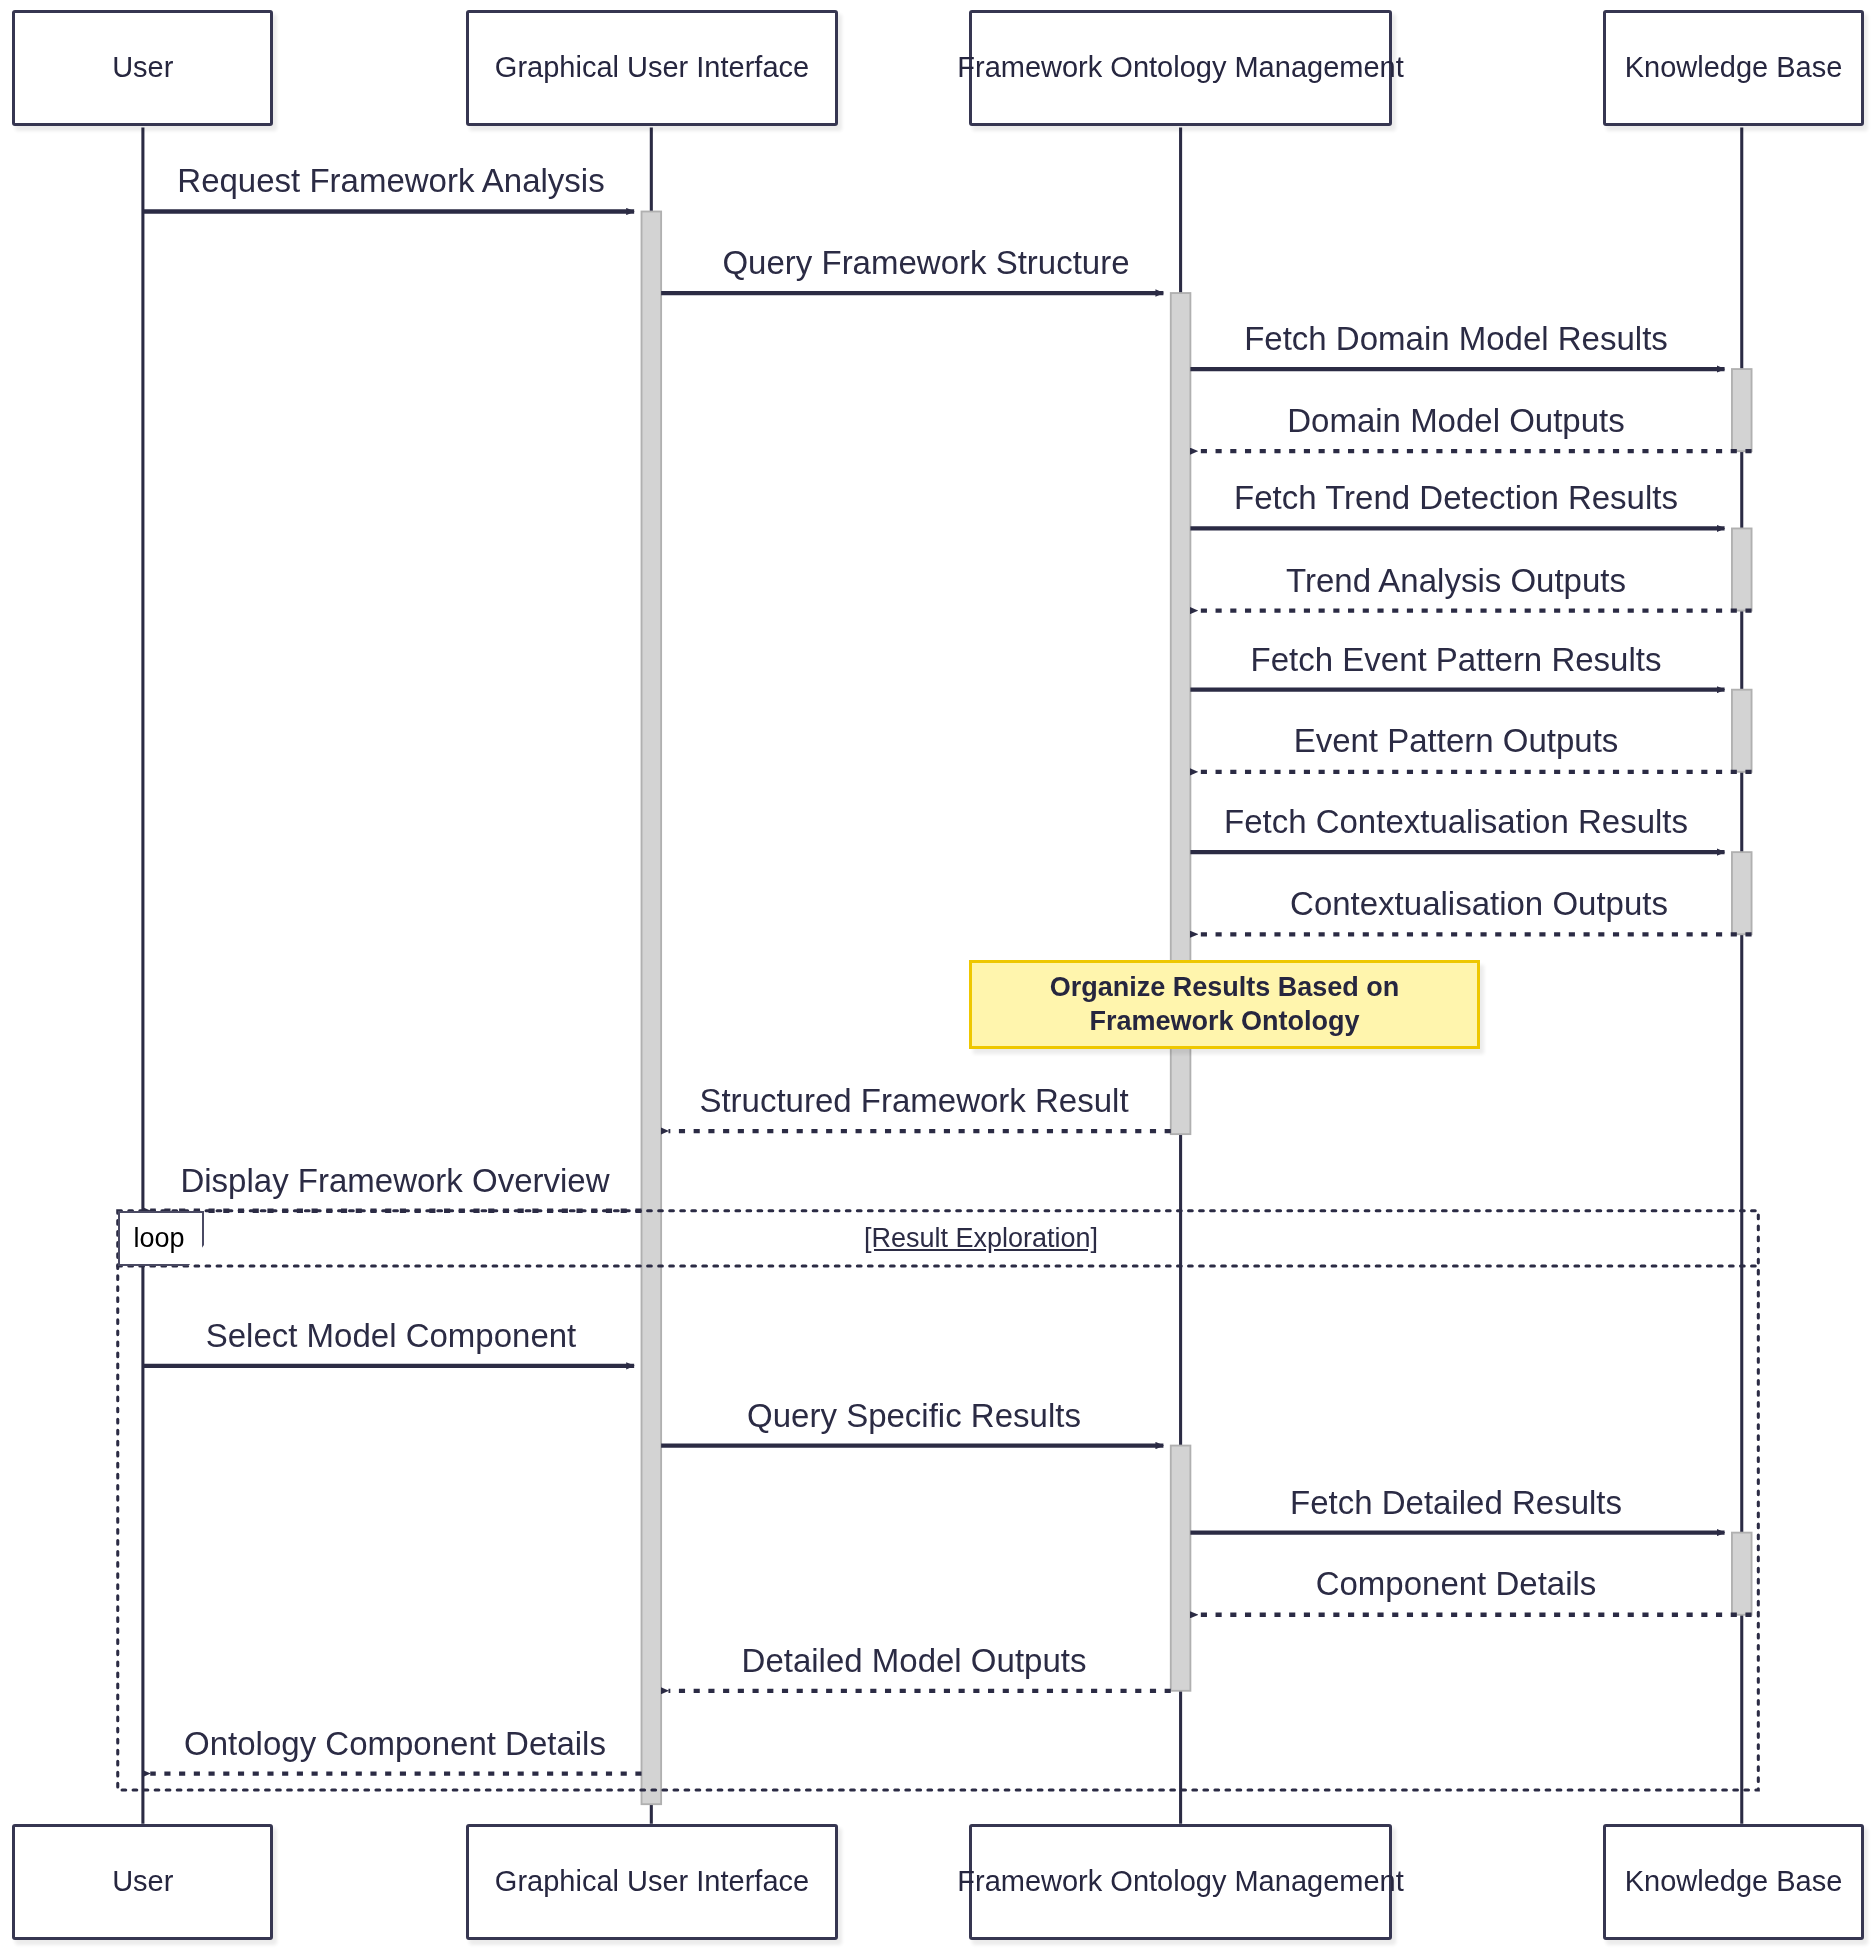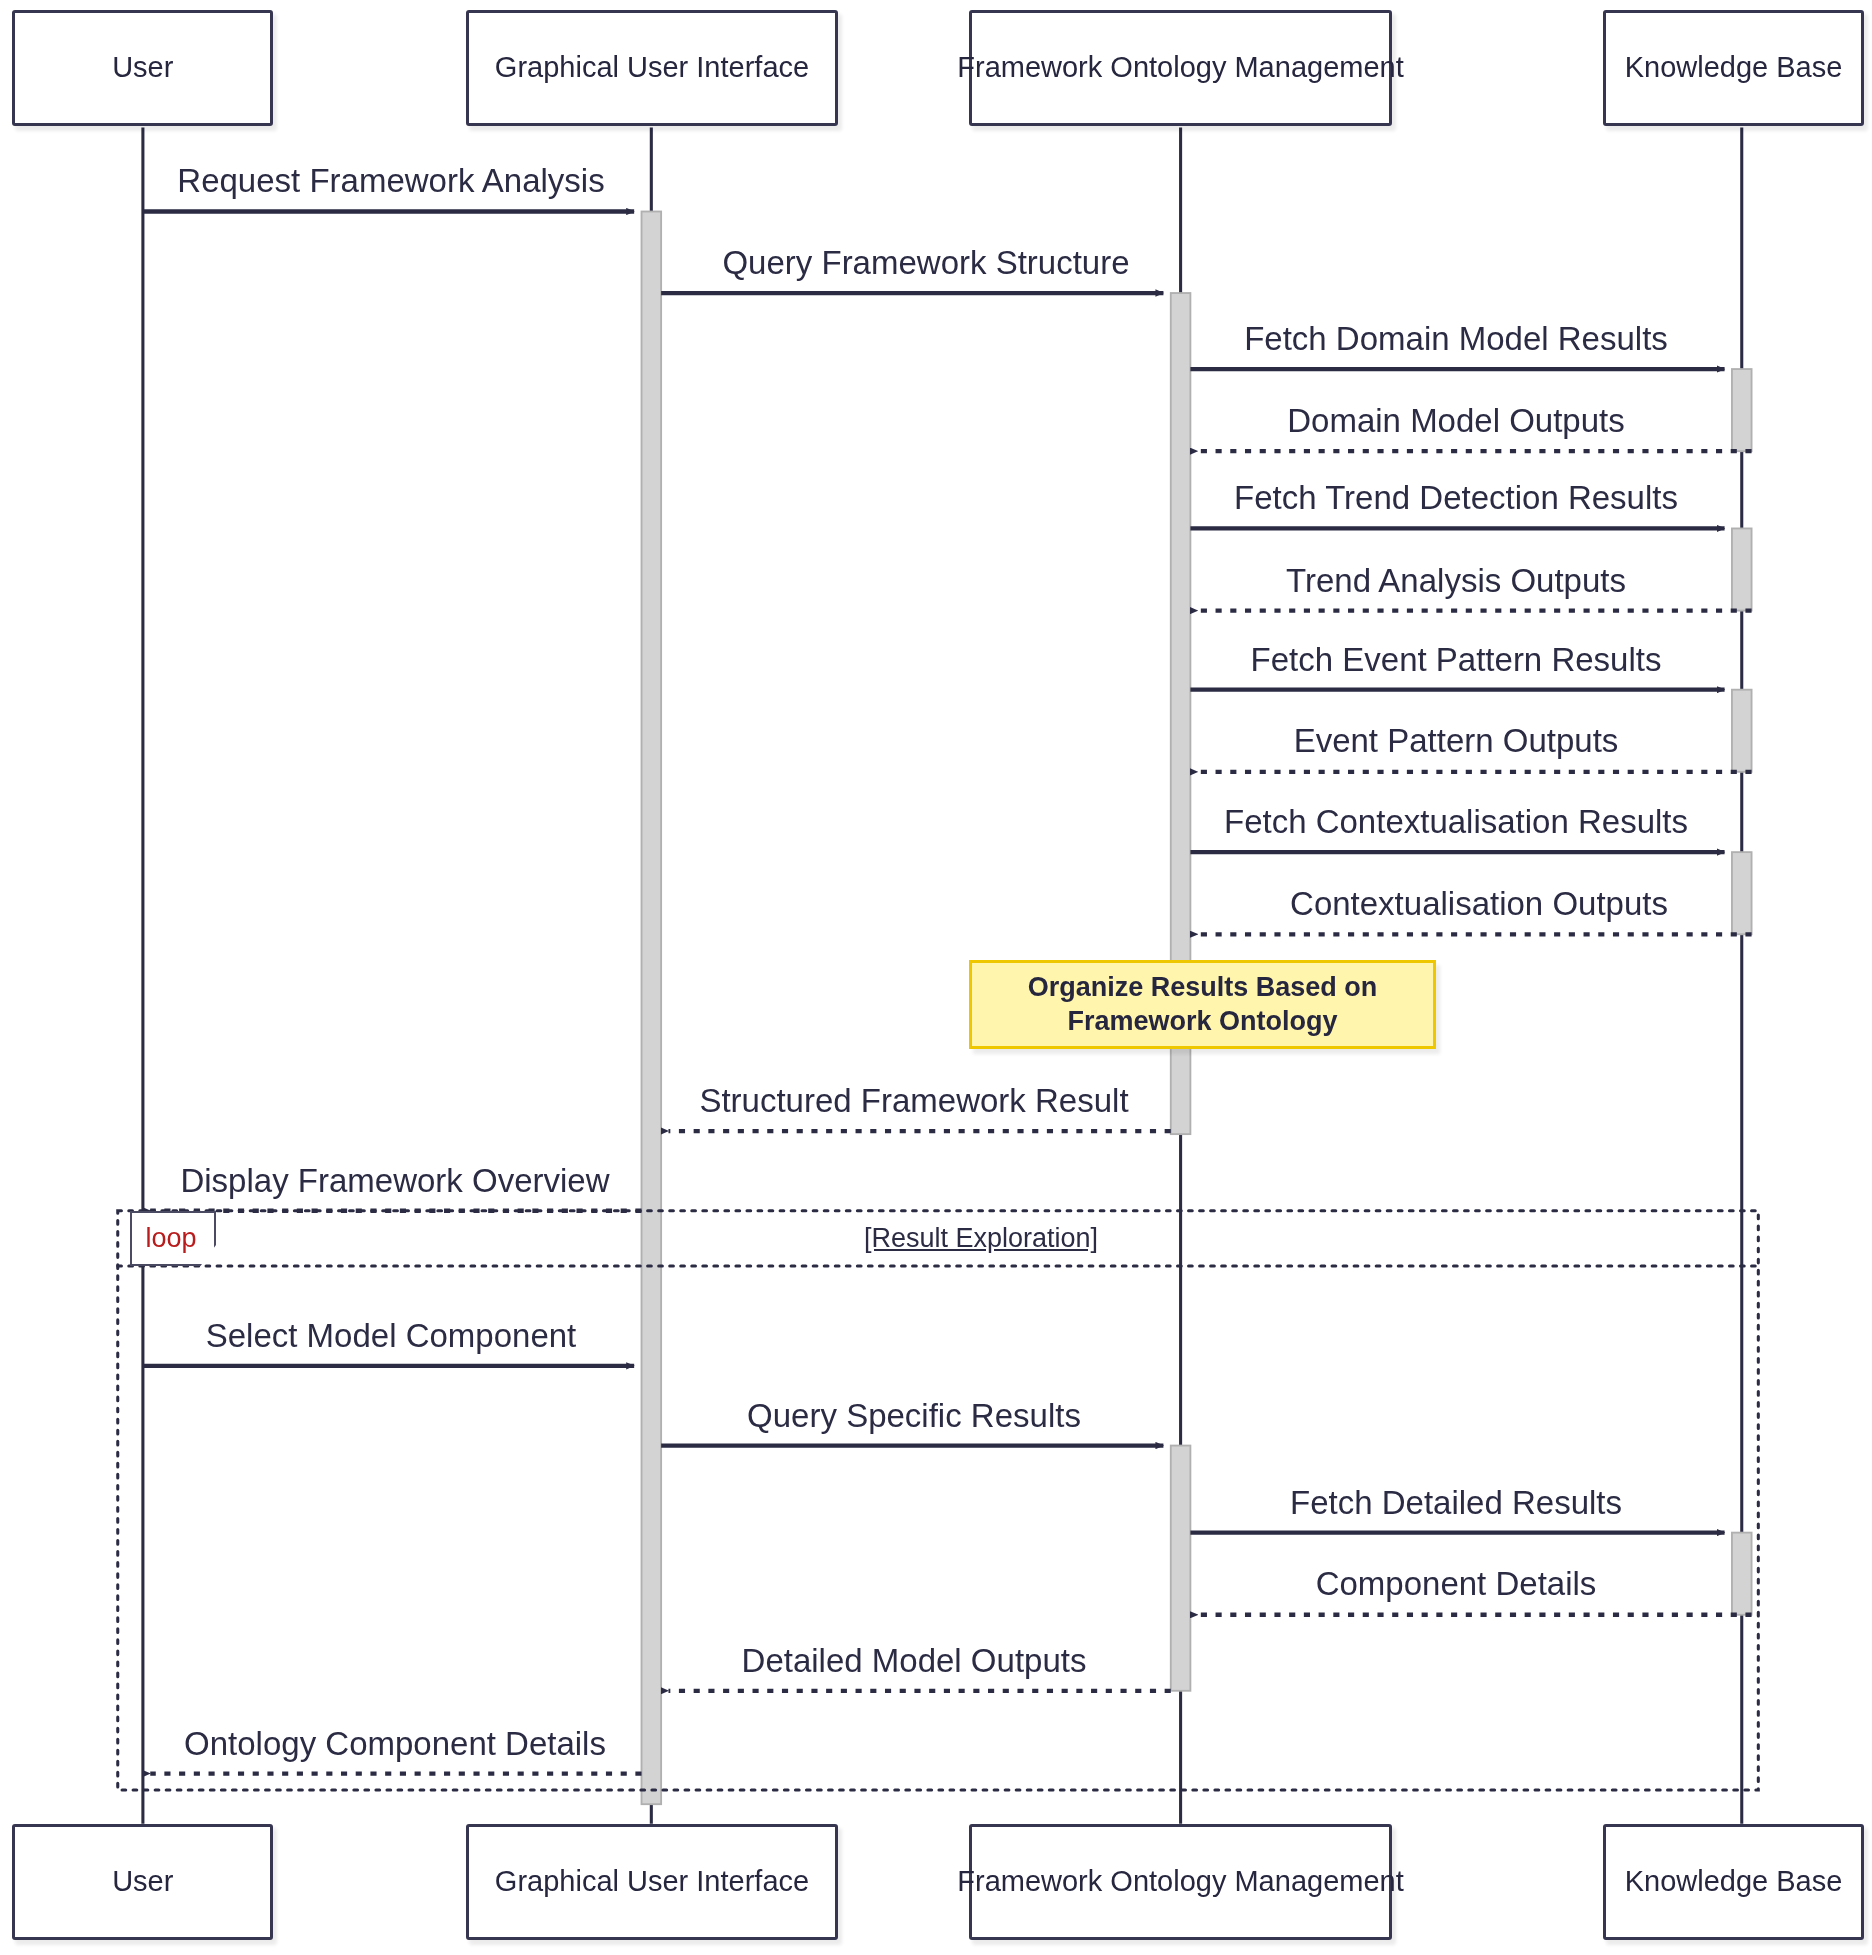--- a/index.html
+++ b/index.html
@@ -70,24 +70,23 @@
   }
   .loop-label-box {
     position: absolute;
     box-sizing: border-box;
     background: #ffffff;
     border: 2.5px solid #4a4a63;
     box-shadow: 3.1px 3.7px 3.1px rgba(0,0,0,0.08);
     display: flex;
     align-items: center;
     padding-left: 13.5px;
-    color: #b91c1c;
+    color: #000000;
     font-size: 27px;
     clip-path: polygon(0 0, 100% 0, 100% 62%, 82% 100%, 0 100%);
-    margin-left: 12px;
   }
   .loop-cond {
     position: absolute;
     color: #2b2b44;
     font-size: 27px;
     white-space: nowrap;
     transform: translateX(-50%);
     text-decoration: underline;
   }
 </style>
@@ -243,21 +242,21 @@
   <div class="msg-label" style="left:1456px; top:885px;margin-left:23px;">Contextualisation Outputs</div>
   <div class="msg-label" style="left:914px; top:1082px;">Structured Framework Result</div>
   <div class="msg-label" style="left:395px; top:1162px;">Display Framework Overview</div>
   <div class="msg-label" style="left:391px; top:1317px;">Select Model Component</div>
   <div class="msg-label" style="left:914px; top:1397px;">Query Specific Results</div>
   <div class="msg-label" style="left:1456px; top:1484px;">Fetch Detailed Results</div>
   <div class="msg-label" style="left:1456px; top:1565px;">Component Details</div>
   <div class="msg-label" style="left:914px; top:1642px;">Detailed Model Outputs</div>
   <div class="msg-label" style="left:395px; top:1725px;">Ontology Component Details</div>
 
-  <div class="note-box" style="left:969px; top:960px; width:467px; height:89px;">
+  <div class="note-box" style="left:969px; top:960px; width:511px; height:89px;">
     <div>
       <div>Organize Results Based on</div>
       <div>Framework Ontology</div>
     </div>
   </div>
 
   <div class="loop-label-box" style="left:118px; top:1211px; width:86px; height:55px;">
     <span>loop</span>
   </div>
   <div class="loop-cond" style="left:981px; top:1223px;">[Result Exploration]</div>

